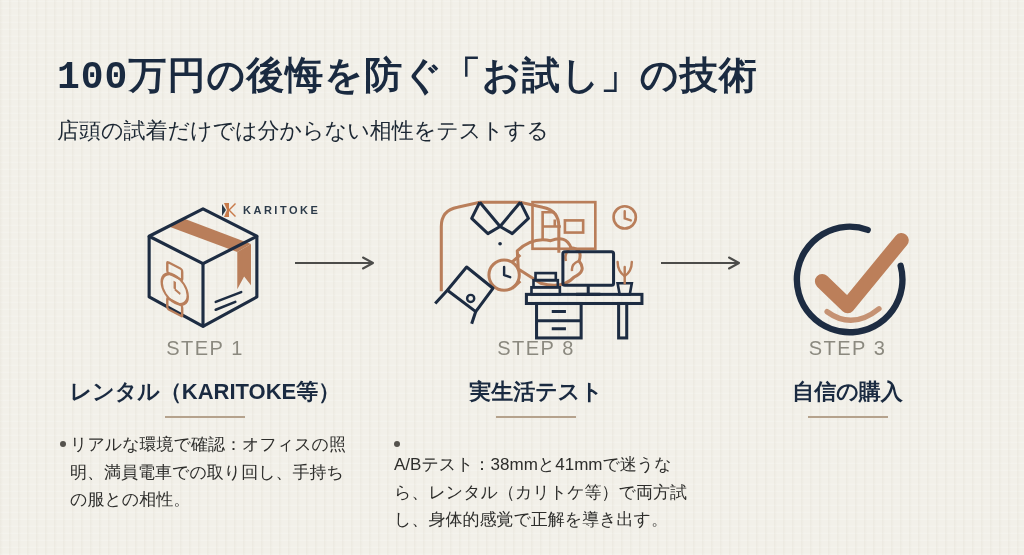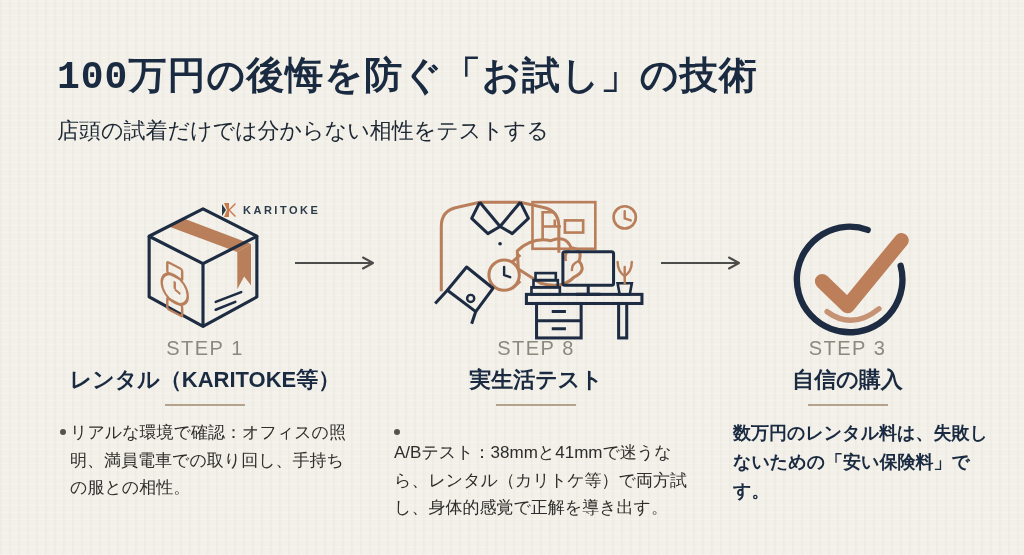--- a/index.html
+++ b/index.html
@@ -24,21 +24,21 @@
   }
   .icon-abs { position:absolute; }
   .brand { position:absolute; left:220px; top:201px; display:flex; align-items:center; gap:5px; }
   .brand-text { font-size:11px; font-weight:700; color:#2b3a49; letter-spacing:2.5px; }
   .arrow { position:absolute; top:255px; }
   .col { position:absolute; top:337px; text-align:center; }
   .col-1 { left:40px;  width:330px; }
   .col-2 { left:380px; width:312px; }
   .col-3 { left:705px; width:285px; }
   .step-label { font-size:20px; color:#8b897f; letter-spacing:1.5px; }
-  .step-title { margin-top:5px; font-size:22px; font-weight:700; color:#1a2a40; }
+  .step-title { margin-top:17px; font-size:22px; font-weight:700; color:#1a2a40; }
   .step-underline { width:80px; height:2px; background:#b5a28c; margin:9px auto 0 auto; }
   .step-body {
     margin-top:13px; text-align:left; font-size:17px; line-height:1.62;
     color:#2d2d2b; display:flex; gap:4px;
   }
   .col-1 .step-body { padding:0 14px 0 20px; }
   .col-2 .step-body { padding:0 2px 0 14px;flex-direction:column; }
   .dot { flex:0 0 auto; width:6px; height:6px; border-radius:50%; background:#55534e; margin-top:10px; }
   .col-3 .step-body-strong {
     margin-top:13px; text-align:left; font-size:18px; font-weight:700;
@@ -190,16 +190,15 @@
     <div class="step-body">
       <span class="dot"></span>
       <span>A/Bテスト：38mmと41mmで迷うなら、レンタル（カリトケ等）で両方試し、身体的感覚で正解を導き出す。</span>
     </div>
   </div>
 
   <div class="col col-3">
     <div class="step-label">STEP 3</div>
     <div class="step-title">自信の購入</div>
     <div class="step-underline"></div>
-    <div class="step-body-strong">数万円のレンタル料は、失敗しないための「安い保険料」です。</div>
   </div>
 
 </div>
 
 </body></html>

